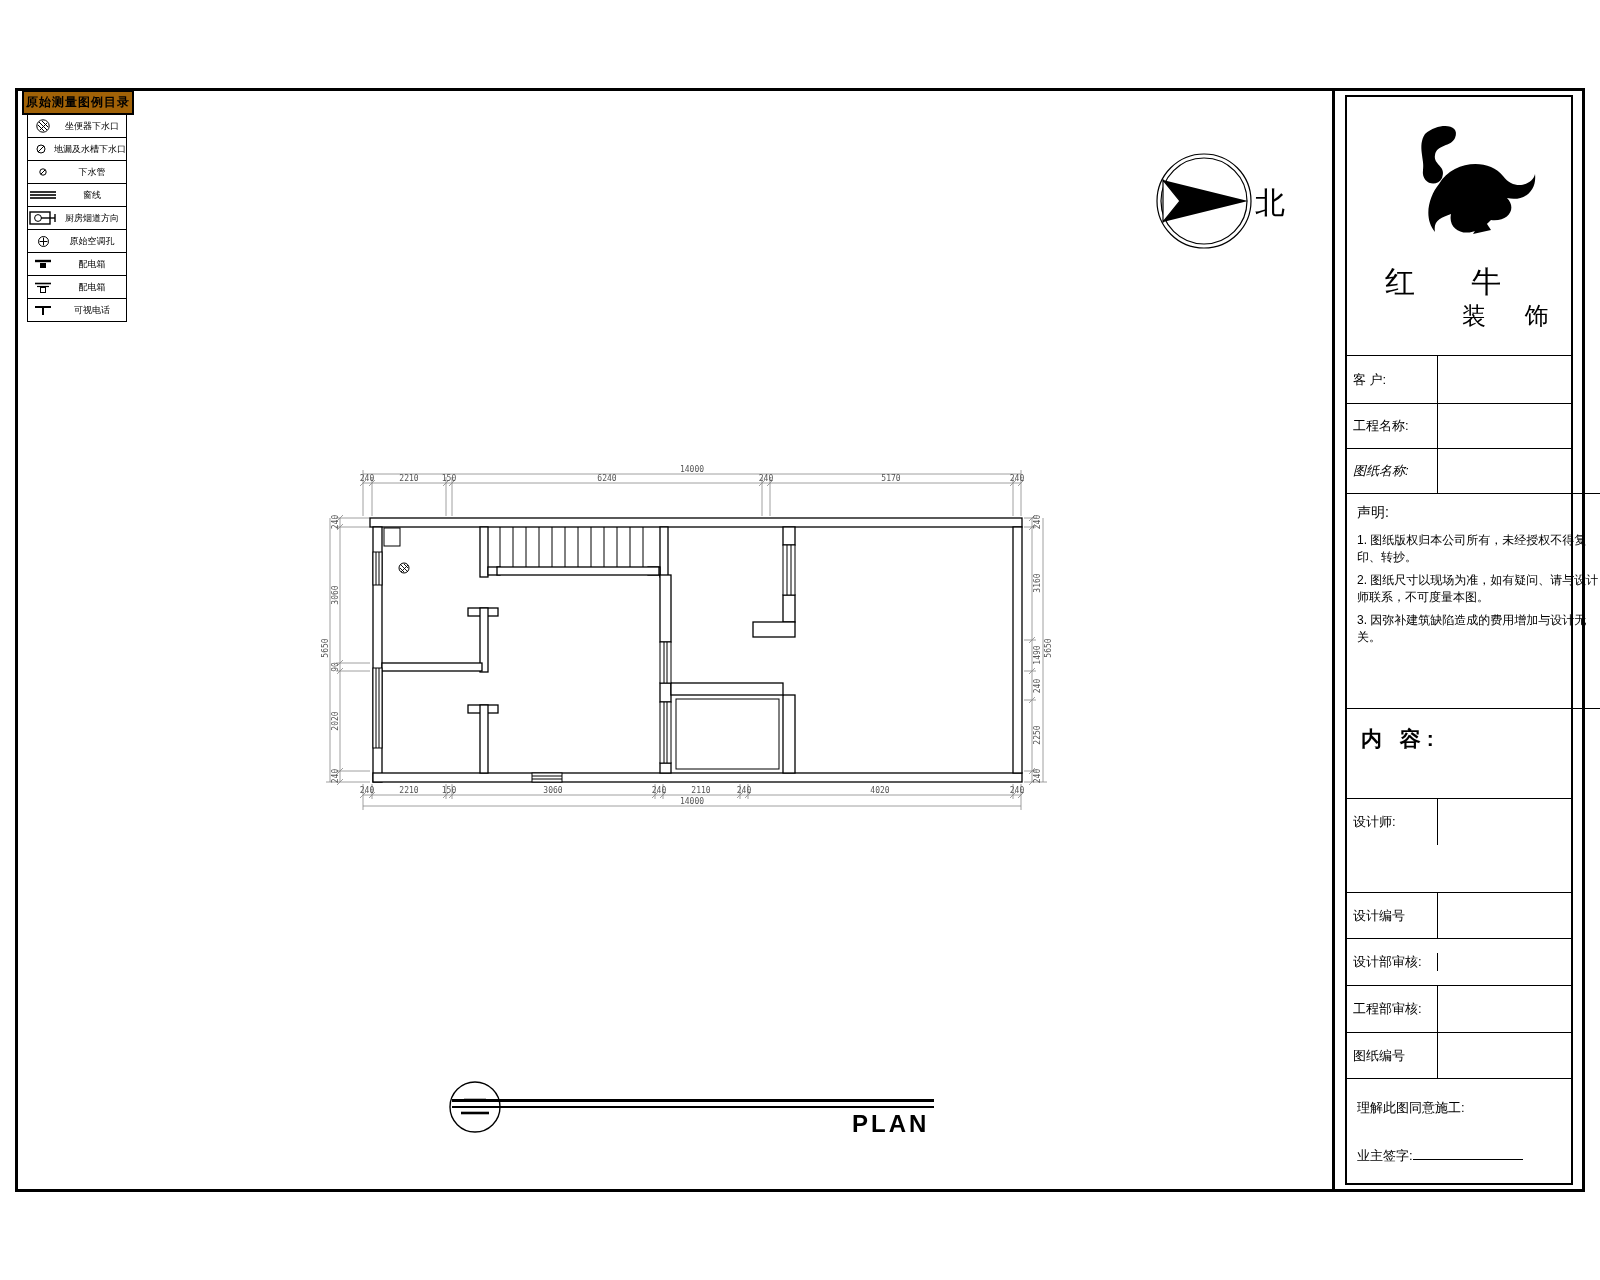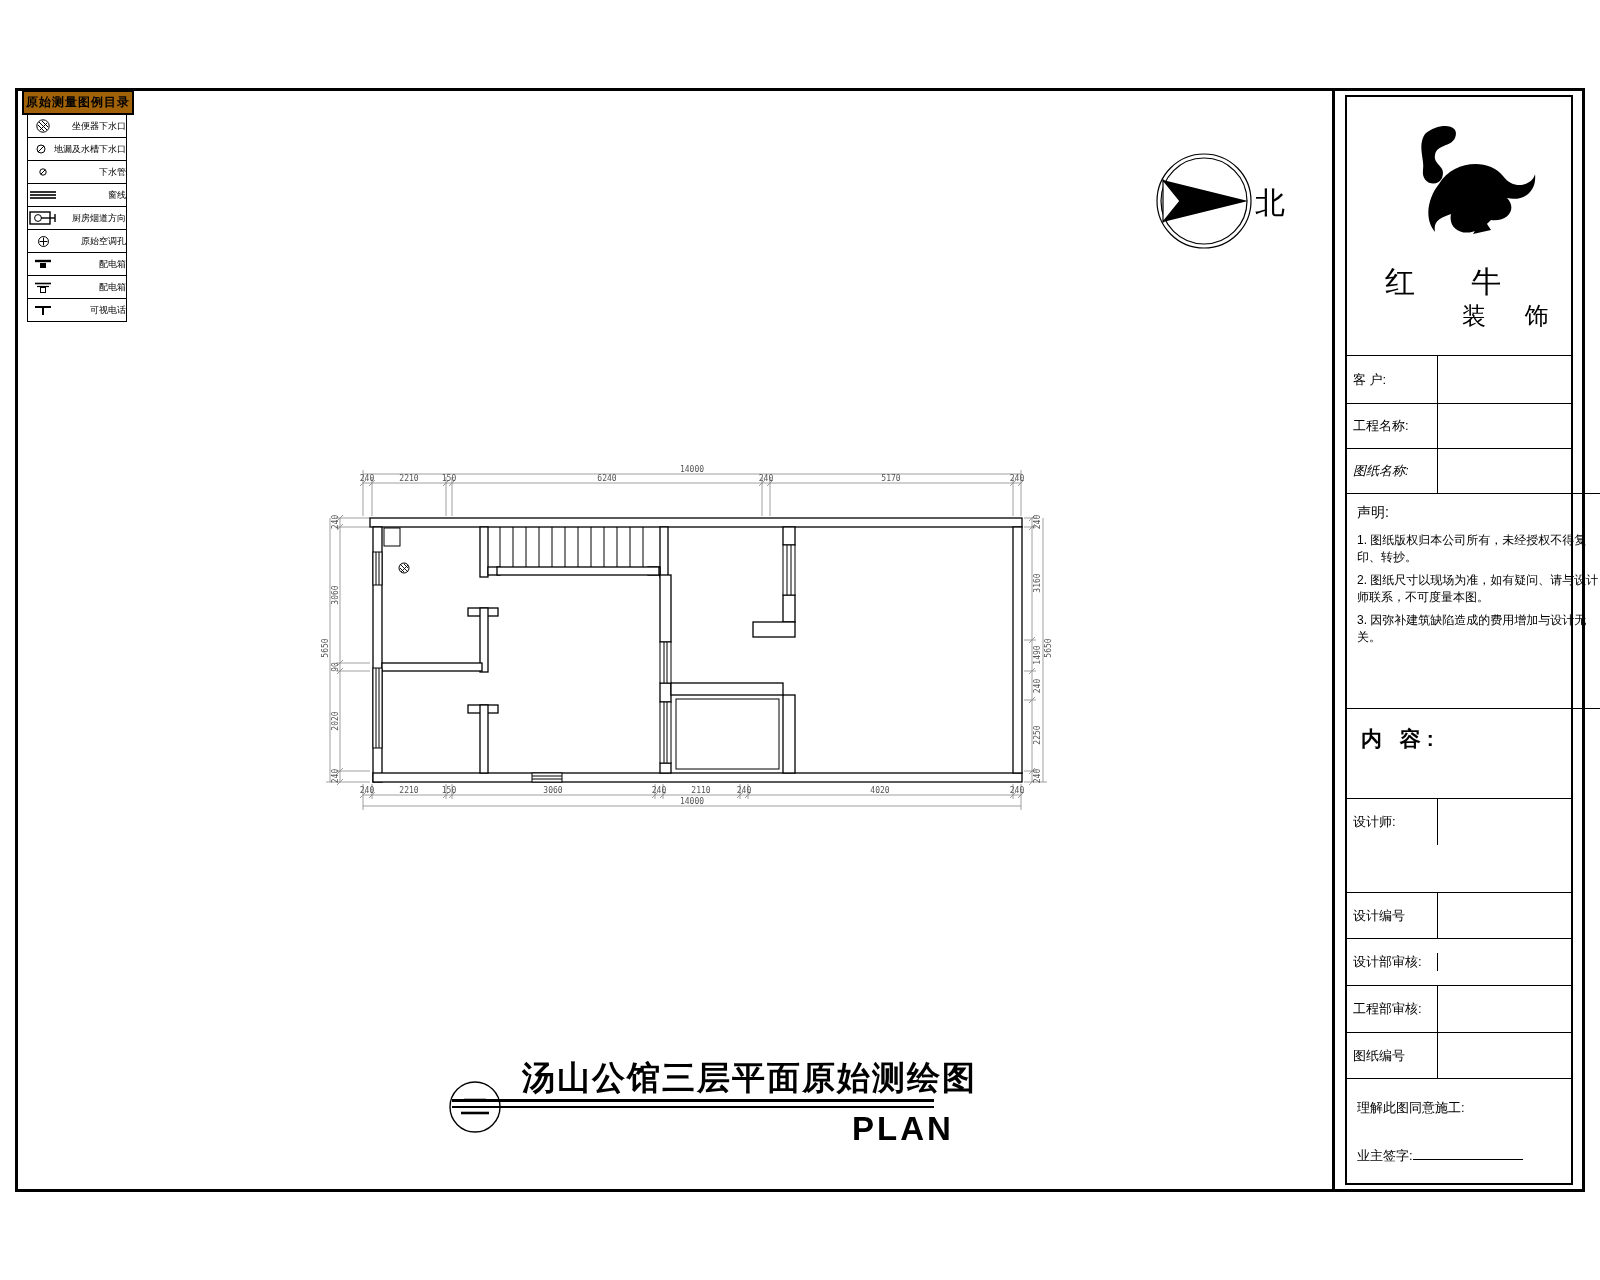--- a/index.html
+++ b/index.html
@@ -9,40 +9,40 @@
   
   #border{left:15px;top:88px;width:1570px;height:1104px;border:3px solid #000;box-sizing:border-box;}
   #divider{left:1332px;top:88px;width:3px;height:1104px;background:#000;}
   
   #legend{left:22px;top:90px;width:112px;}
   #legend .ltitle{border:2px solid #000;font-size:12px;font-weight:bold;text-align:center;
                   padding:2px 0;letter-spacing:1px;background:#a16207;}
   #legend .lrows{margin-left:5px;width:100px;}
   #legend .lrow{height:22px;border:1px solid #000;margin-top:-1px;display:flex;align-items:center;background:#fff;}
   #legend .licon{width:30px;display:flex;justify-content:center;align-items:center;}
-  #legend .llabel{flex:1;text-align:right;font-size:9px;white-space:nowrap;}
+  #legend .llabel{flex:1;text-align:center;font-size:9px;white-space:nowrap;}
   
   #panel{left:1345px;top:95px;width:228px;height:1090px;border:2px solid #000;box-sizing:border-box;}
   .prow{position:absolute;left:0;width:100%;border-top:1px solid #000;box-sizing:border-box;display:flex;gap:11px;}
   .plabel{width:93px;border-right:1px solid #000;box-sizing:border-box;display:flex;align-items:center;
           padding-left:8px;font-size:13px;white-space:nowrap;}
   .pvalue{flex:1;}
   #brand-name{left:1385px;top:262px;font-size:30px;letter-spacing:24px;white-space:nowrap;}
   #brand-sub{left:1462px;top:300px;font-size:24px;letter-spacing:16px;white-space:nowrap;}
   .sigline{display:inline-block;width:110px;border-bottom:1px solid #000;height:12px;}
   
   .dim{position:absolute;font-size:8px;color:#555;transform:translateX(-50%);white-space:nowrap;
        font-family:"DejaVu Sans Mono","Liberation Mono",monospace;}
   .dimv{position:absolute;font-size:8px;color:#555;transform:translate(-50%,-50%) rotate(-90deg);
         white-space:nowrap;font-family:"DejaVu Sans Mono","Liberation Mono",monospace;}
   
   #ptitle{left:522px;top:1056px;font-size:33px;font-weight:bold;letter-spacing:2px;white-space:nowrap;}
   #tline1{left:452px;top:1099px;width:482px;height:3px;background:#000;}
   #tline2{left:452px;top:1106px;width:482px;height:2px;background:#000;}
-  #plan-word{left:852px;top:1110px;font-size:33px;font-weight:bold;letter-spacing:3px;}
+  #plan-word{left:852px;top:1110px;font-size:24px;font-weight:bold;letter-spacing:3px;}
   #north-label{left:1255px;top:183px;font-size:30px;}
 </style>
 </head>
 <body>
 
 <div id="sheet">
 
   <div class="abs" id="border"></div>
   <div class="abs" id="divider"></div>
 
@@ -329,21 +329,20 @@
   <span class="dimv" style="left:1037px;top:686px;">240</span>
   <span class="dimv" style="left:1037px;top:735px;">2250</span>
   <span class="dimv" style="left:1037px;top:776px;">240</span>
   <span class="dimv" style="left:1048px;top:648px;">5650</span>
 
   <svg class="abs" style="left:448px;top:1080px;" width="56" height="56">
     <circle cx="27" cy="27" r="25" fill="none" stroke="#000" stroke-width="1.4"></circle>
     <line x1="16" y1="20" x2="38" y2="20" stroke="#000" stroke-width="2.6"></line>
     <line x1="13" y1="33" x2="41" y2="33" stroke="#000" stroke-width="2.6"></line>
   </svg>
-  <span class="abs" id="ptitle">汤山公馆三层平面原始测绘图</span>
   <div class="abs" id="tline1"></div>
   <div class="abs" id="tline2"></div>
   <span class="abs" id="plan-word">PLAN</span>
 
   <div class="abs" id="panel">
     <svg class="abs" style="left:40px;top:25px;" width="150" height="130" viewBox="0 0 150 130">
       <path d="M38 12 C52 0 74 2 68 16 C64 25 50 22 48 33 C46 43 60 44 55 56 C50 66 34 62 36 48 C38 38 30 24 38 12 Z" fill="#000"></path>
       <path d="M52 62 C66 38 102 36 116 54 C128 70 146 62 148 52 C150 68 138 80 120 76 C130 86 122 100 104 98 C84 120 60 110 64 92 C54 96 46 98 48 110 C36 96 42 74 52 62 Z" fill="#000"></path>
       <path d="M96 96 L86 112 L104 108 Z" fill="#000"></path>
     </svg>

